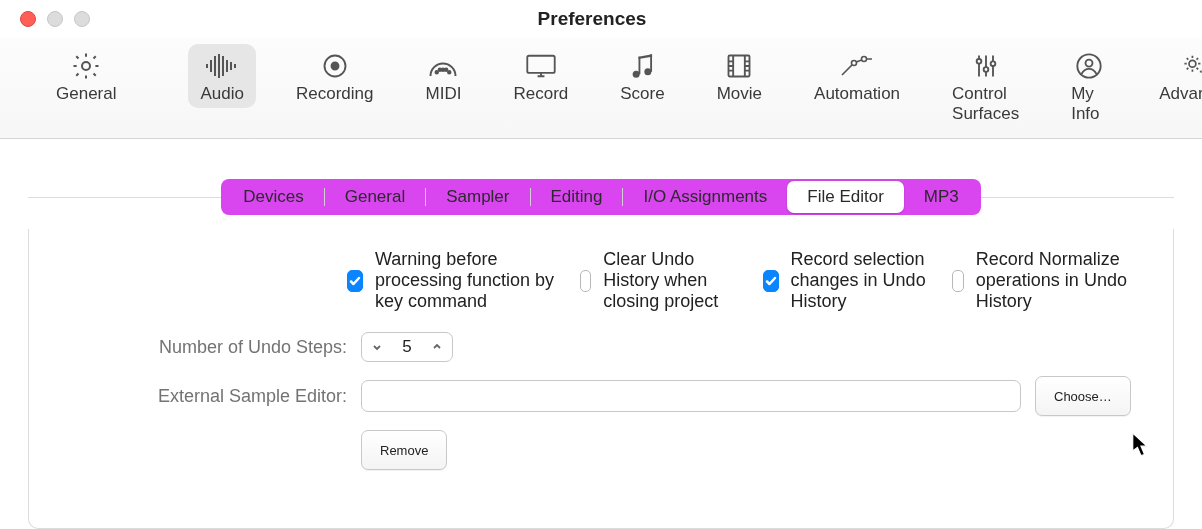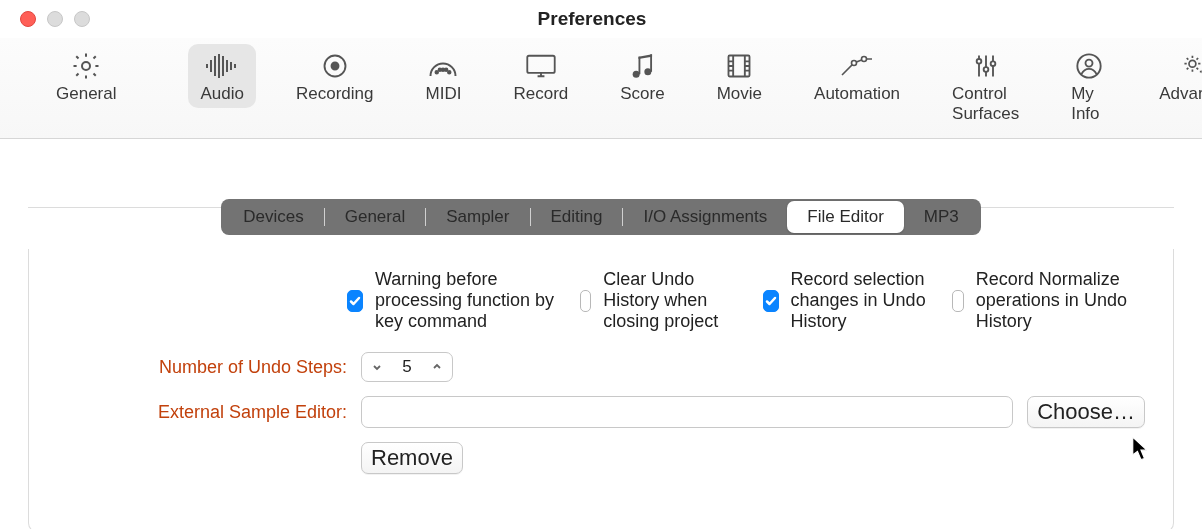--- a/index.html
+++ b/index.html
@@ -72,21 +72,21 @@
     }
     .subtab-row::before {
       content: "";
       position: absolute;
       top: 50%;
       left: 0;
       right: 0;
       border-top: 1px solid #dcdcdc;
       z-index: 0;
     }
-    .seg-wrap { position: relative; z-index: 1; display:flex; align-items:center; background:#737373; border-radius:8px; padding:2px;margin-top:20px; }
+    .seg-wrap { position: relative; z-index: 1; display:flex; align-items:center; background:#d946ef; border-radius:8px; padding:2px; }
     .segbtn {
       padding: 6px 20px;
       font-size: 17px;
       color: #2a2a2a;
       border-radius: 7px;
       cursor: default;
       background: transparent;
       border:none;
     }
     .segbtn.sel {
@@ -108,45 +108,45 @@
     .chk {
       width: 22px; height: 22px; border-radius:5px;
       border: 1px solid #b8b8b8;
       background: #fff;
       display:flex; align-items:center; justify-content:center;
       color:#fff; font-size:16px;
     }
     .chk.checked { background:#0a84ff; border-color:#0a84ff; }
     .opt-label { font-size:18px; color:#222; }
     .form-row { display:flex; align-items:center; gap:14px; margin-left:56px; margin-bottom:14px; }
-    .form-label { width: 234px; text-align:right; font-size:18px; color:#c2410c; }
+    .form-label { width: 234px; text-align:right; font-size:18px; color:#737373; }
     .stepper {
       display:flex; align-items:center;
       border:1px solid #c8c8c8; border-radius:7px;
       background:#fff;
       height:30px;
     }
     .stepper .btn { width:30px; text-align:center; color:#555; font-size:13px; cursor:default; }
     .stepper .val { width:30px; text-align:center; font-size:17px; color:#222; }
     .textfield {
       flex:1;
       height:32px;
       border:1px solid #c8c8c8;
       border-radius:7px;
       background:#fff;
       padding: 0 8px;
       font-size:17px;
     }
     .macbtn {
-      height:32px;
-      padding: 0 9px;
+      height:40px;
+      padding: 0 18px;
       border:1px solid #c8c8c8;
       border-radius:7px;
       background: linear-gradient(#fff,#f4f4f4);
-      font-size:22px;
+      font-size:13px;
       color:#222;
       cursor:default;
       display:flex; align-items:center;
       box-shadow: 0 1px 0 rgba(0,0,0,0.05);
     }
     .cursor {
       position: absolute;
       width: 20px; height: 26px;
       pointer-events: none;
     }

